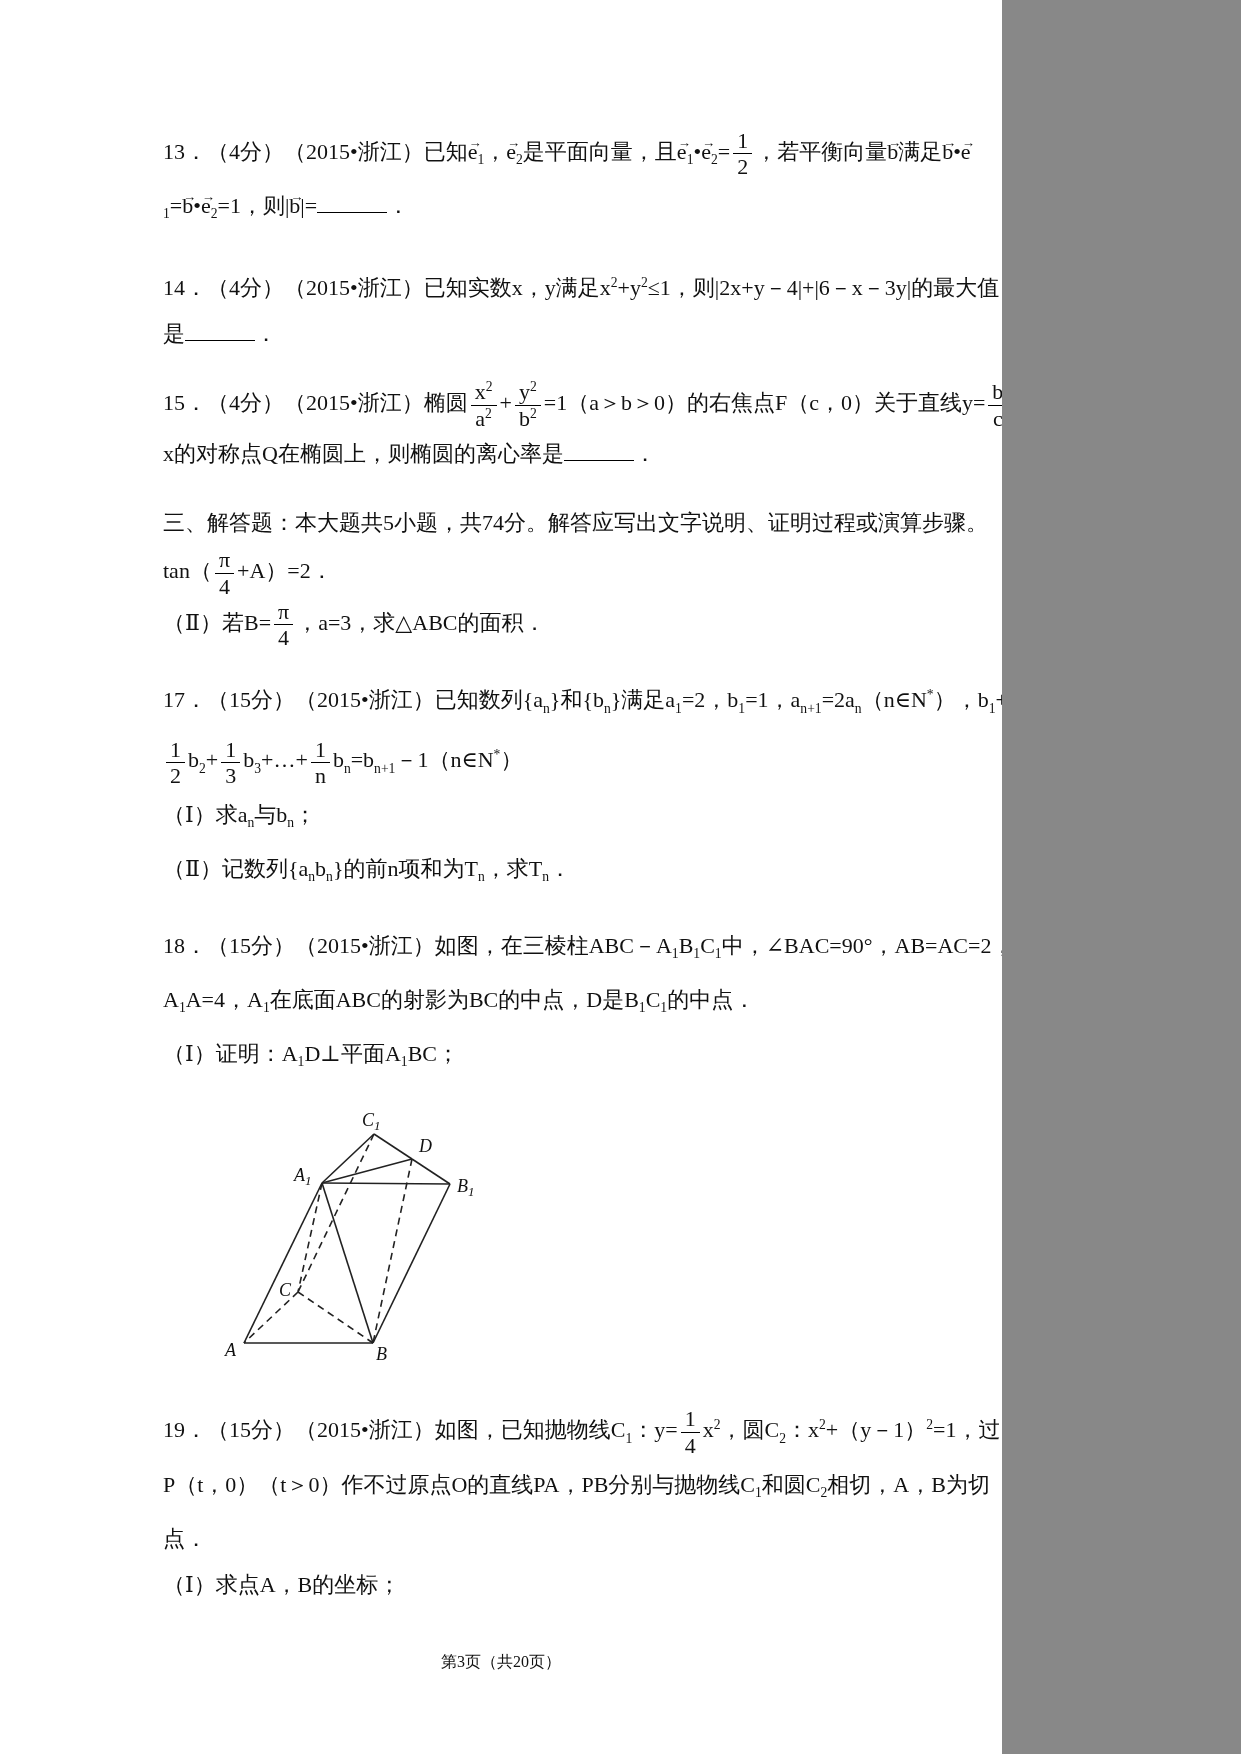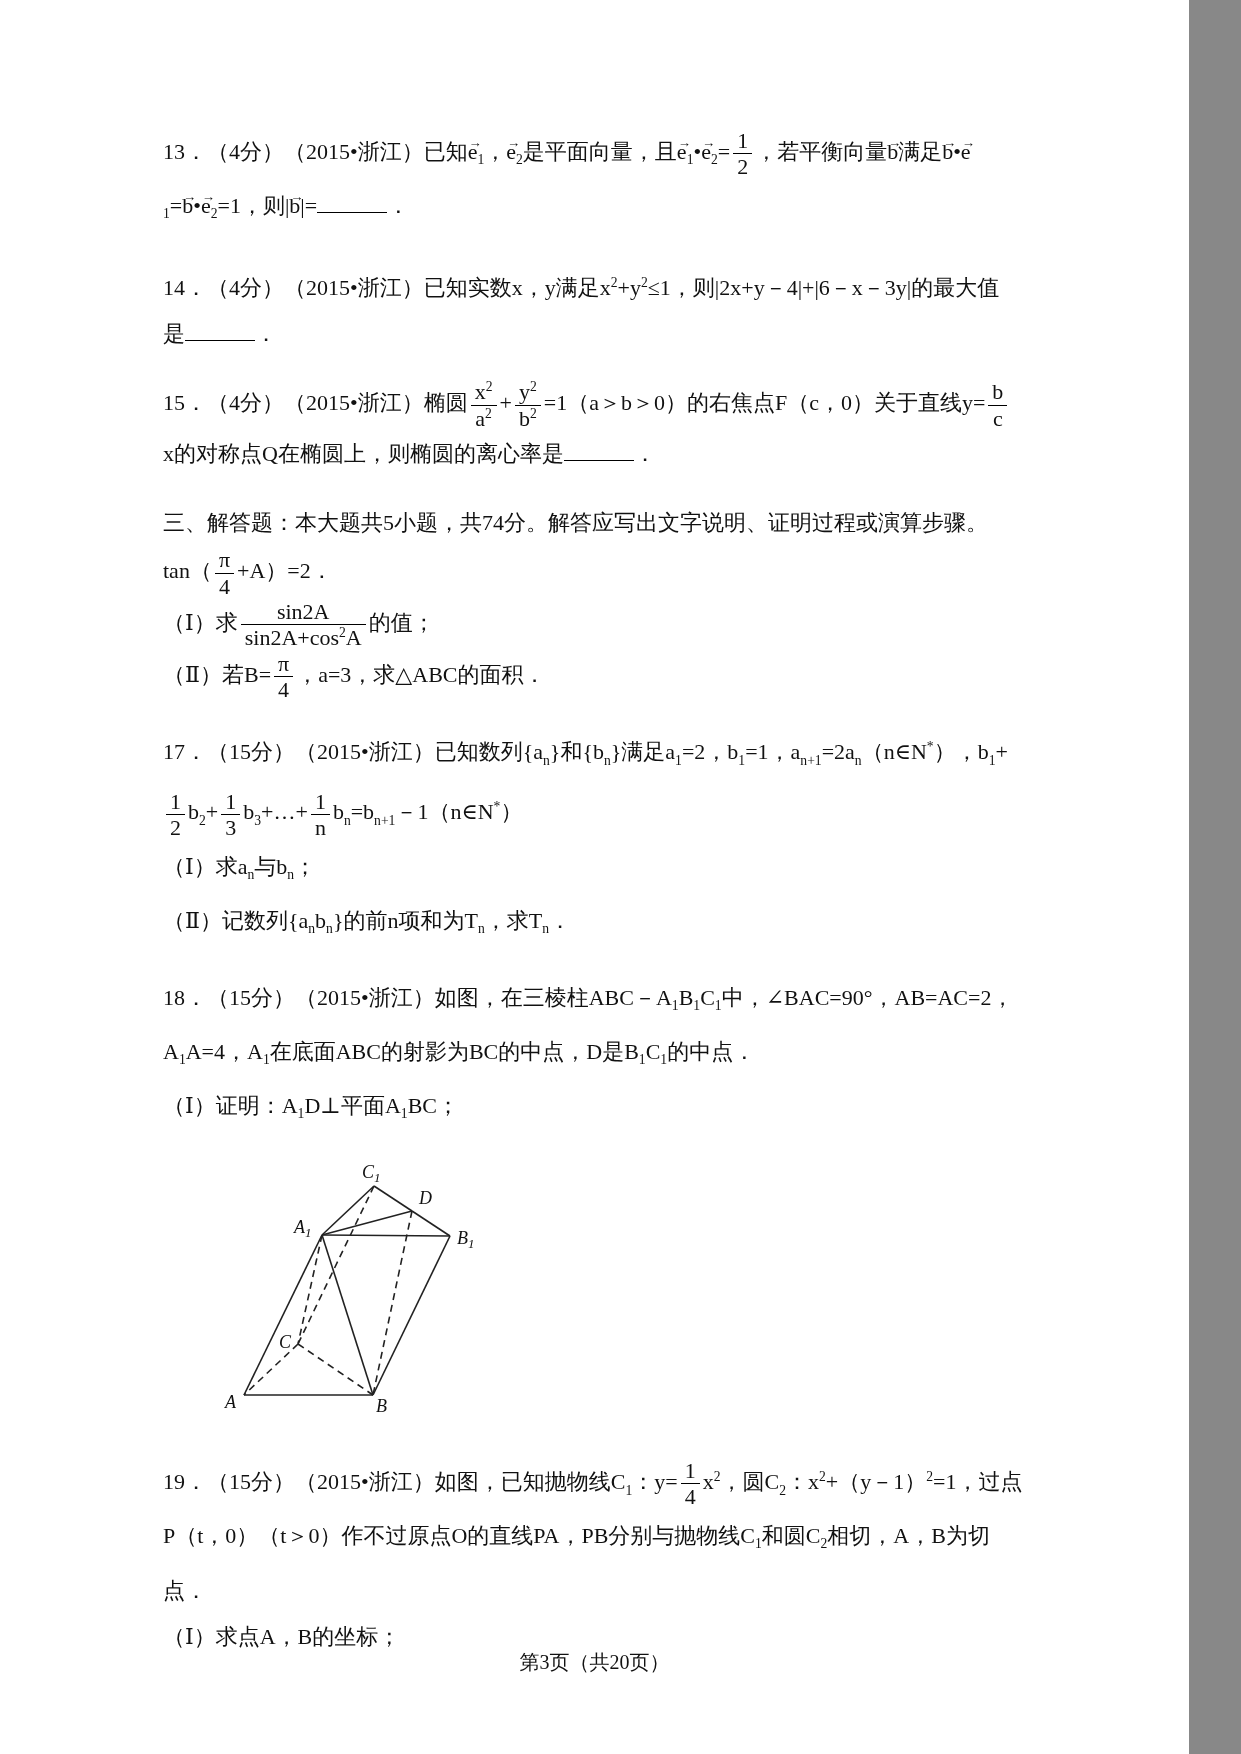--- a/index.html
+++ b/index.html
@@ -1,35 +1,35 @@
 <!DOCTYPE html>
 <html><head>
 <meta charset="utf-8">
 <style>
   html,body{margin:0;padding:0;background:#888;}
-  .page{position:relative;width:1189px;height:1754px;background:#ffffff;color:#111;
+  .page{position:relative;width:1002px;height:1754px;background:#ffffff;color:#111;
         font-family:"Liberation Serif","DejaVu Serif",serif;font-size:22px;overflow:hidden;}
   .content{position:absolute;left:163px;top:128px;width:920px;}
   .q{margin-bottom:22px;}
   .line{line-height:46px;white-space:nowrap;}
   .sec-header{font-weight:normal;line-height:48px;white-space:nowrap;margin:6px 0 0 0;}
   .sup{font-size:0.62em;vertical-align:super;letter-spacing:0;}
   .sub{font-size:0.62em;vertical-align:sub;}
   .frac{display:inline-block;vertical-align:middle;text-align:center;margin:0 3px;line-height:1.15;}
   .fn{display:block;padding:0 4px;border-bottom:1.6px solid #000;}
   .fd{display:block;padding:0 4px;}
   .vec{position:relative;display:inline-block;}
   .vec::after{content:"→";position:absolute;left:8%;top:-0.70em;font-size:0.60em;}
   .blank{display:inline-block;width:68px;height:1.05em;border-bottom:1.6px solid #000;vertical-align:baseline;}
   .figure-wrap{margin:16px 0 4px 36px;}
   #prism-svg line{stroke:#222;stroke-width:1.6;fill:none;}
   #prism-svg line.dashed{stroke-dasharray:7 5;}
   .fig-label{font-family:"Liberation Serif","DejaVu Serif",serif;font-style:italic;font-size:18px;fill:#111;}
   .fig-sub{font-size:13px;}
-  .footer{position:absolute;left:0;width:100%;top:1648px;text-align:center;font-size:20px;line-height:28px;}
+  .footer{position:absolute;left:0;width:100%;top:1648px;text-align:center;font-size:16px;line-height:28px;}
 </style>
 </head>
 <body>
 
 <div class="page">
   <div class="content">
 
     <section class="q">
       <div class="line"><span>13．（4分）（2015•浙江）已知</span><span class="vec">e</span><span class="sub">1</span><span>，</span><span class="vec">e</span><span class="sub">2</span><span>是平面向量，且</span><span class="vec">e</span><span class="sub">1</span><span>•</span><span class="vec">e</span><span class="sub">2</span><span>=</span><span class="frac"><span class="fn"><span>1</span></span><span class="fd"><span>2</span></span></span><span>，若平衡向量</span><span class="vec">b</span><span>满足</span><span class="vec">b</span><span>•</span><span class="vec">e</span></div>
       <div class="line"><span class="sub">1</span><span>=</span><span class="vec">b</span><span>•</span><span class="vec">e</span><span class="sub">2</span><span>=1，则|</span><span class="vec">b</span><span>|=</span><span class="blank" style="width: 70px;"></span><span>．</span></div>
@@ -42,21 +42,20 @@
 
     <section class="q">
       <div class="line"><span>15．（4分）（2015•浙江）椭圆</span><span class="frac"><span class="fn"><span>x</span><span class="sup">2</span></span><span class="fd"><span>a</span><span class="sup">2</span></span></span><span>+</span><span class="frac"><span class="fn"><span>y</span><span class="sup">2</span></span><span class="fd"><span>b</span><span class="sup">2</span></span></span><span>=1（a＞b＞0）的右焦点F（c，0）关于直线y=</span><span class="frac"><span class="fn"><span>b</span></span><span class="fd"><span>c</span></span></span></div>
       <div class="line"><span>x的对称点Q在椭圆上，则椭圆的离心率是</span><span class="blank" style="width: 70px;"></span><span>．</span></div>
     </section>
 
     <div class="sec-header">三、解答题：本大题共5小题，共74分。解答应写出文字说明、证明过程或演算步骤。</div>
 
     <section class="q">
       <div class="line"><span>tan（</span><span class="frac"><span class="fn"><span>π</span></span><span class="fd"><span>4</span></span></span><span>+A）=2．</span></div>
-      <div class="line"><span>（Ⅰ）求</span><span class="frac"><span class="fn"><span>sin2A</span></span><span class="fd"><span>sin2A+cos</span><span class="sup">2</span><span>A</span></span></span><span>的值；</span></div>
       <div class="line"><span>（Ⅱ）若B=</span><span class="frac"><span class="fn"><span>π</span></span><span class="fd"><span>4</span></span></span><span>，a=3，求△ABC的面积．</span></div>
     </section>
 
     <section class="q">
       <div class="line"><span>17．（15分）（2015•浙江）已知数列{a</span><span class="sub">n</span><span>}和{b</span><span class="sub">n</span><span>}满足a</span><span class="sub">1</span><span>=2，b</span><span class="sub">1</span><span>=1，a</span><span class="sub">n+1</span><span>=2a</span><span class="sub">n</span><span>（n∈N</span><span class="sup">*</span><span>），b</span><span class="sub">1</span><span>+</span></div>
       <div class="line"><span class="frac"><span class="fn"><span>1</span></span><span class="fd"><span>2</span></span></span><span>b</span><span class="sub">2</span><span>+</span><span class="frac"><span class="fn"><span>1</span></span><span class="fd"><span>3</span></span></span><span>b</span><span class="sub">3</span><span>+…+</span><span class="frac"><span class="fn"><span>1</span></span><span class="fd"><span>n</span></span></span><span>b</span><span class="sub">n</span><span>=b</span><span class="sub">n+1</span><span>－1（n∈N</span><span class="sup">*</span><span>）</span></div>
       <div class="line"><span>（Ⅰ）求a</span><span class="sub">n</span><span>与b</span><span class="sub">n</span><span>；</span></div>
       <div class="line"><span>（Ⅱ）记数列{a</span><span class="sub">n</span><span>b</span><span class="sub">n</span><span>}的前n项和为T</span><span class="sub">n</span><span>，求T</span><span class="sub">n</span><span>．</span></div>
     </section>
 

